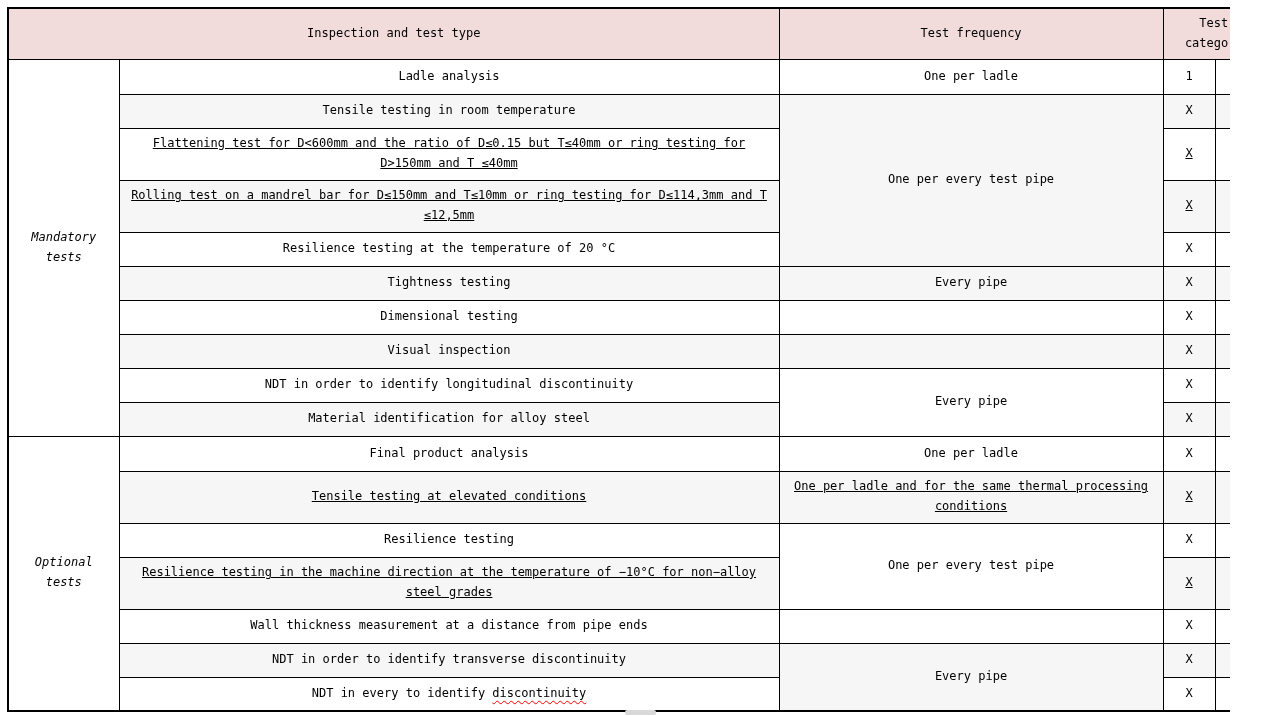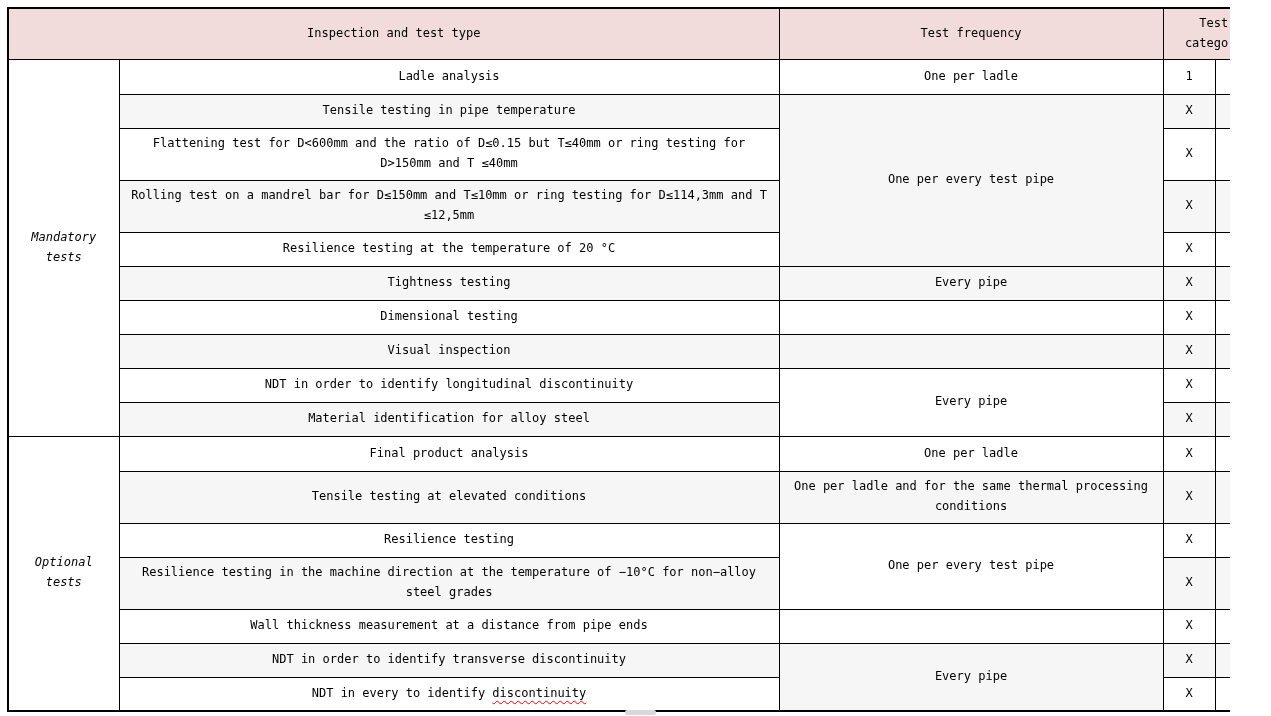--- a/index.html
+++ b/index.html
@@ -33,21 +33,21 @@
     text-align: center;
     vertical-align: middle;
     padding: 0 6px;
     overflow: hidden;
     font-weight: normal;
   }
   thead tr { height: 51px; }
   thead th { background: #f2dcdb; }
   tbody tr { height: 34px; }
   tbody tr.first { height: 35px; }
-  tbody tr.tall { height: 52px; }
+  tbody tr.tall { height: 52px; text-decoration: underline; }
   tbody tr:nth-child(odd) td { background: #ffffff; }
   tbody tr:nth-child(even) td { background: #f6f6f6; }
   td.group {
     background: #ffffff !important;
     padding: 0 4px;
     font-style: italic;
   }
   .squiggle {
     text-decoration: underline wavy #ff0000;
     text-decoration-thickness: 1px;
@@ -84,21 +84,21 @@
     </thead>
     <tbody>
       <tr class="first">
         <td class="group" rowspan="10">Mandatory tests</td>
         <td>Ladle analysis</td>
         <td>One per ladle</td>
         <td>1</td>
         <td>2</td>
       </tr>
       <tr>
-        <td>Tensile testing in pipe temperature</td>
+        <td>Tensile testing in room temperature</td>
         <td rowspan="4">One per every test pipe</td>
         <td>X</td>
         <td>X</td>
       </tr>
       <tr class="tall">
         <td>Flattening test for D&lt;600mm and the ratio of D≤0.15 but T≤40mm or ring testing for D&gt;150mm and T ≤40mm</td>
         <td>X</td>
         <td>X</td>
       </tr>
       <tr class="tall">

